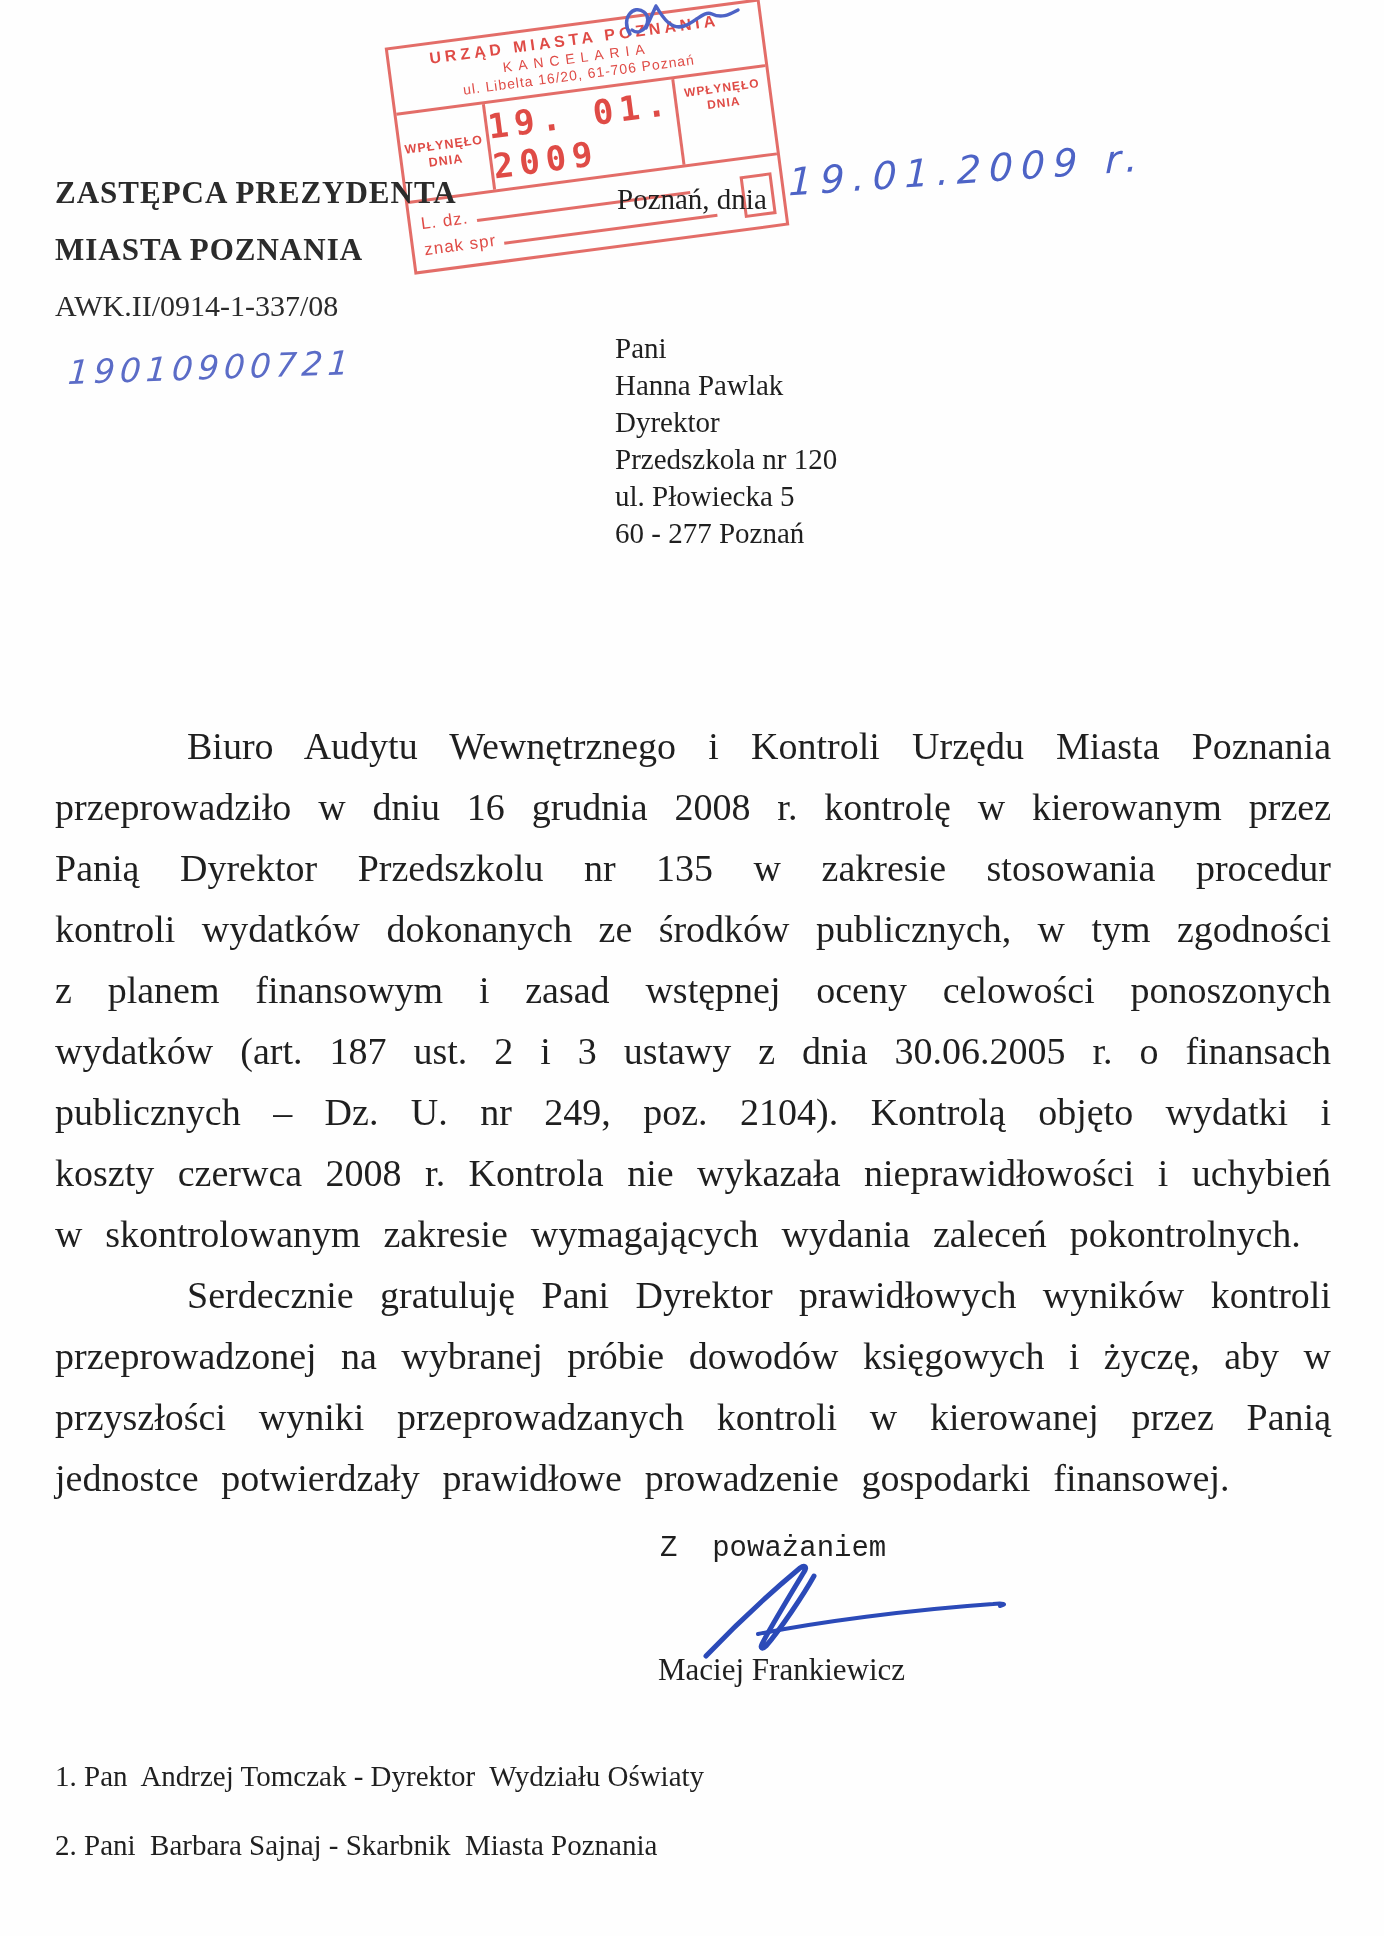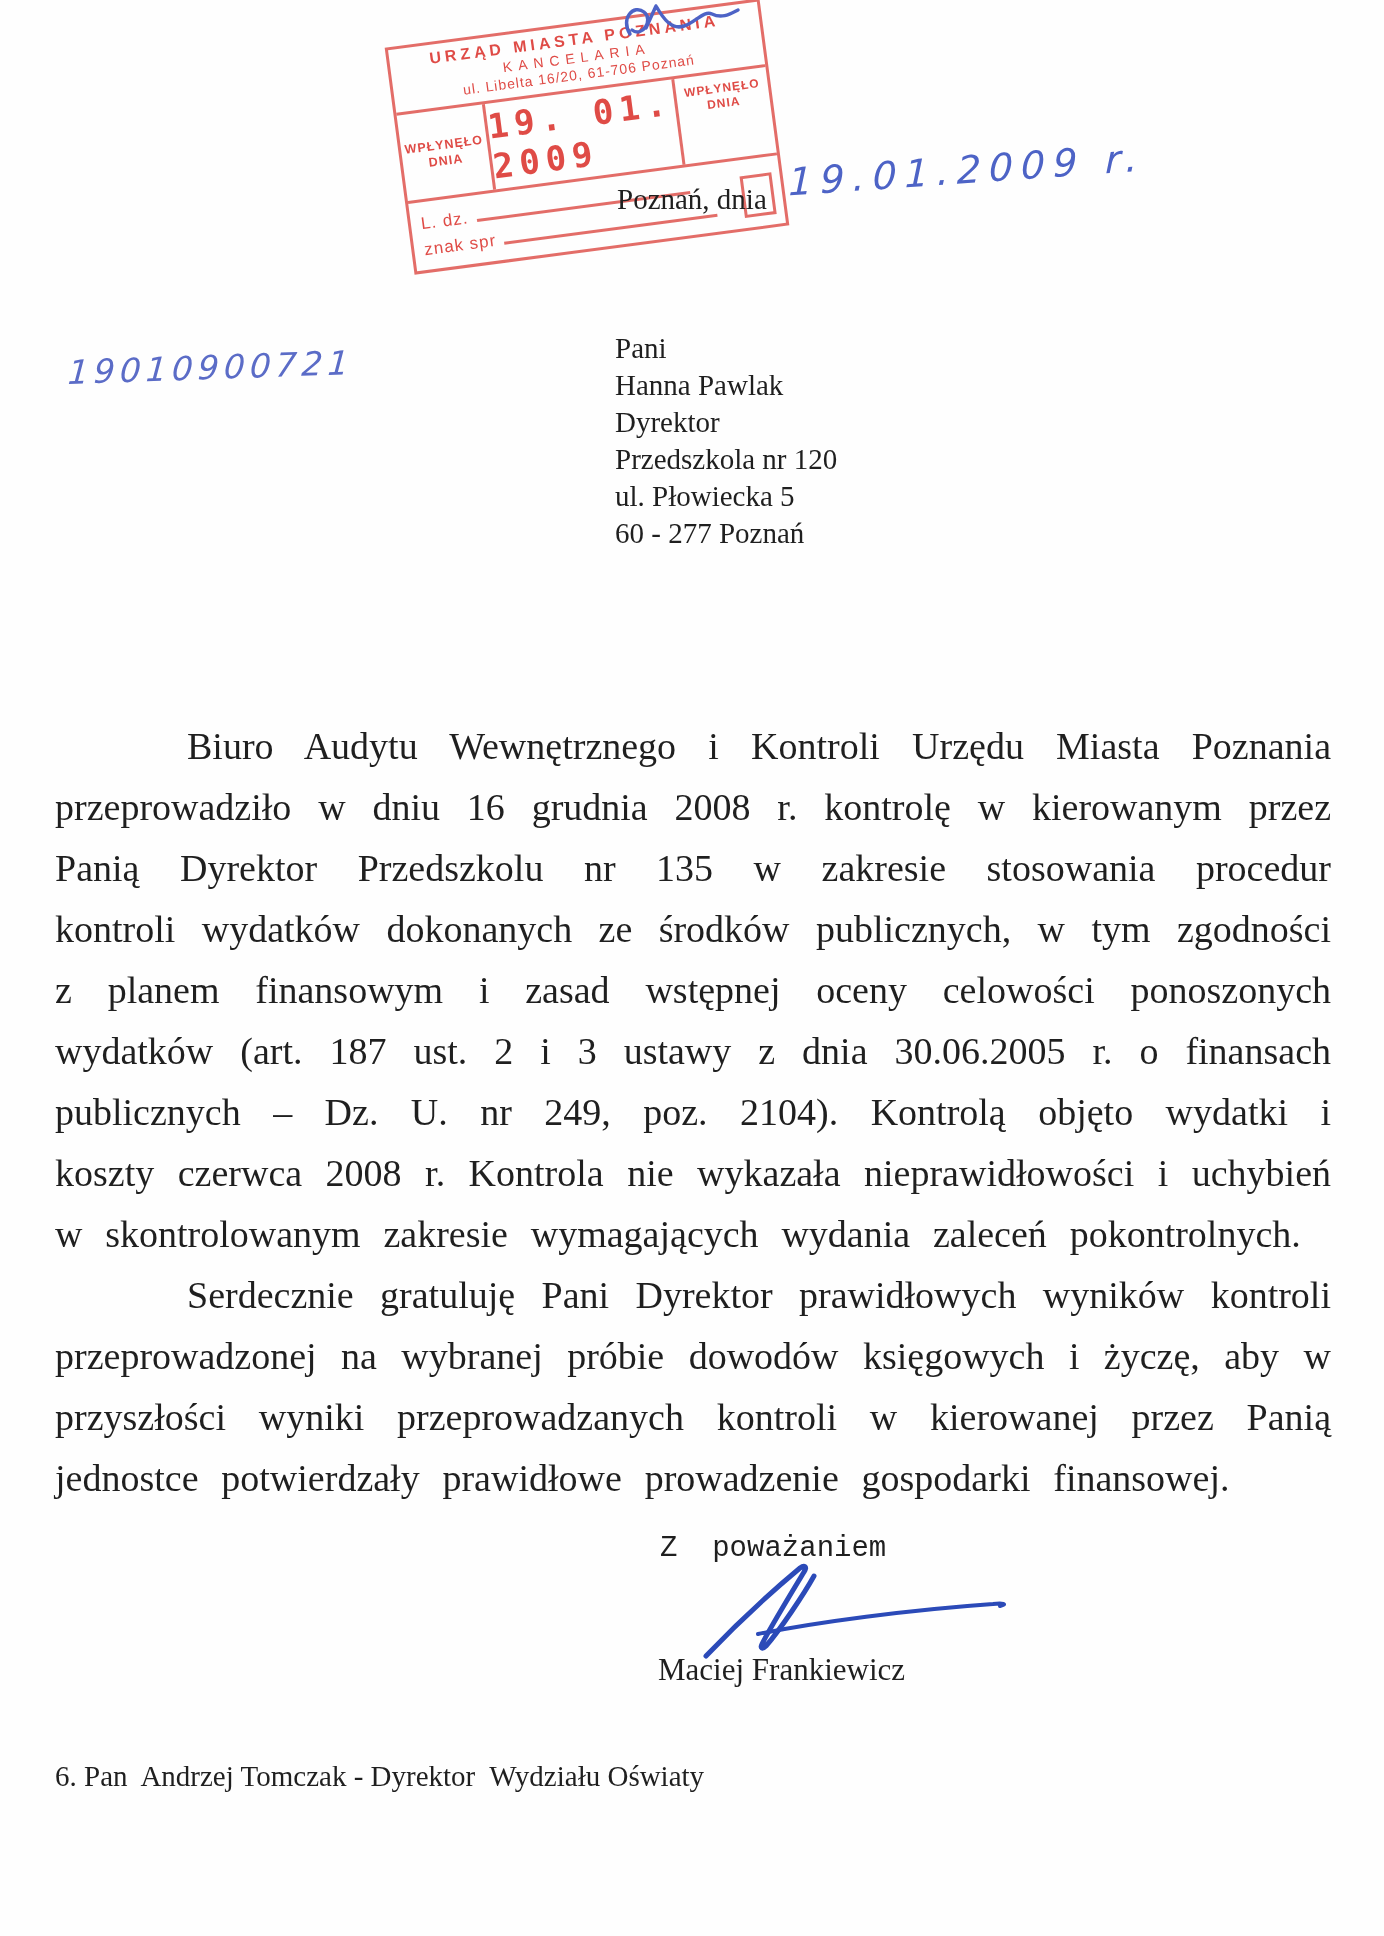--- a/index.html
+++ b/index.html
@@ -105,20 +105,25 @@
   </div>
 
   <div class="paraph">
     <svg width="130" height="52" viewBox="0 0 130 52">
       <path d="M18 34 C 8 18, 22 4, 32 12 C 42 20, 30 38, 20 30 M34 28 L 44 6 M44 6 C 52 20, 60 30, 72 26 C 84 22, 92 10, 100 14 C 110 19, 118 14, 126 10" fill="none" stroke="#4d63c6" stroke-width="3.5" stroke-linecap="round"></path>
     </svg>
   </div>
 
   <div class="hand-date">19.01.2009 r.</div>
 
+  <div class="letterhead">
+    <div class="lh-bold">ZASTĘPCA PREZYDENTA</div>
+    <div class="lh-bold">MIASTA POZNANIA</div>
+    <div class="lh-ref">AWK.II/0914-1-337/08</div>
+  </div>
   <div class="hand-number">19010900721</div>
 
   <div class="dateline">Poznań, dnia</div>
 
   <div class="recipient">
     <div>Pani</div>
     <div>Hanna Pawlak</div>
     <div>Dyrektor</div>
     <div>Przedszkola nr 120</div>
     <div>ul. Płowiecka 5</div>
@@ -133,16 +138,17 @@
   <div class="closing-salutation">Z  poważaniem</div>
   <div class="signature">
     <svg width="340" height="100" viewBox="0 0 340 100">
       <path d="M18 96 C 60 52, 100 18, 112 8 C 116 5, 120 6, 116 12 C 104 32, 82 68, 74 84 C 72 88, 74 90, 78 86 C 92 70, 116 34, 126 16" fill="none" stroke="#2b4ab8" stroke-width="5" stroke-linecap="round"></path>
       <path d="M70 74 C 130 62, 220 50, 305 44 C 315 43, 320 44, 312 46" fill="none" stroke="#2b4ab8" stroke-width="4" stroke-linecap="round"></path>
     </svg>
   </div>
   <div class="signer">Maciej Frankiewicz</div>
 
   <div class="cc">
-    <div class="cc-item">6. Pan  Andrzej Tomczak - Dyrektor  Wydziału Oświaty</div>
+    <div class="cc-item">1. Pan  Andrzej Tomczak - Dyrektor  Wydziału Oświaty</div>
+    <div class="cc-item">2. Pani  Barbara Sajnaj - Skarbnik  Miasta Poznania</div>
   </div>
 
 </div>
 
 </body></html>

